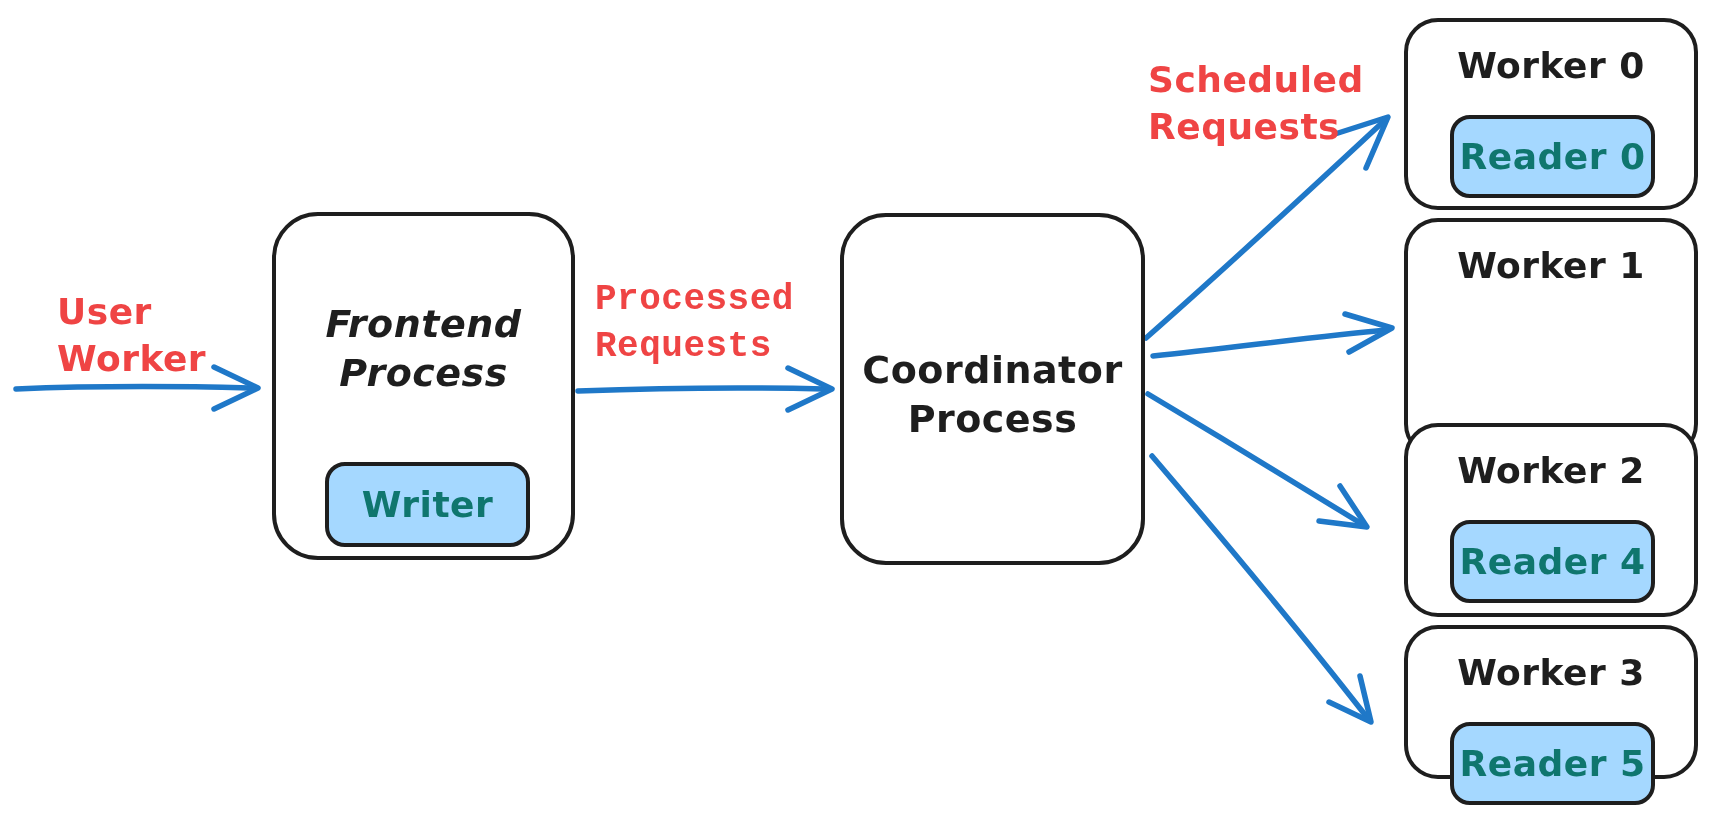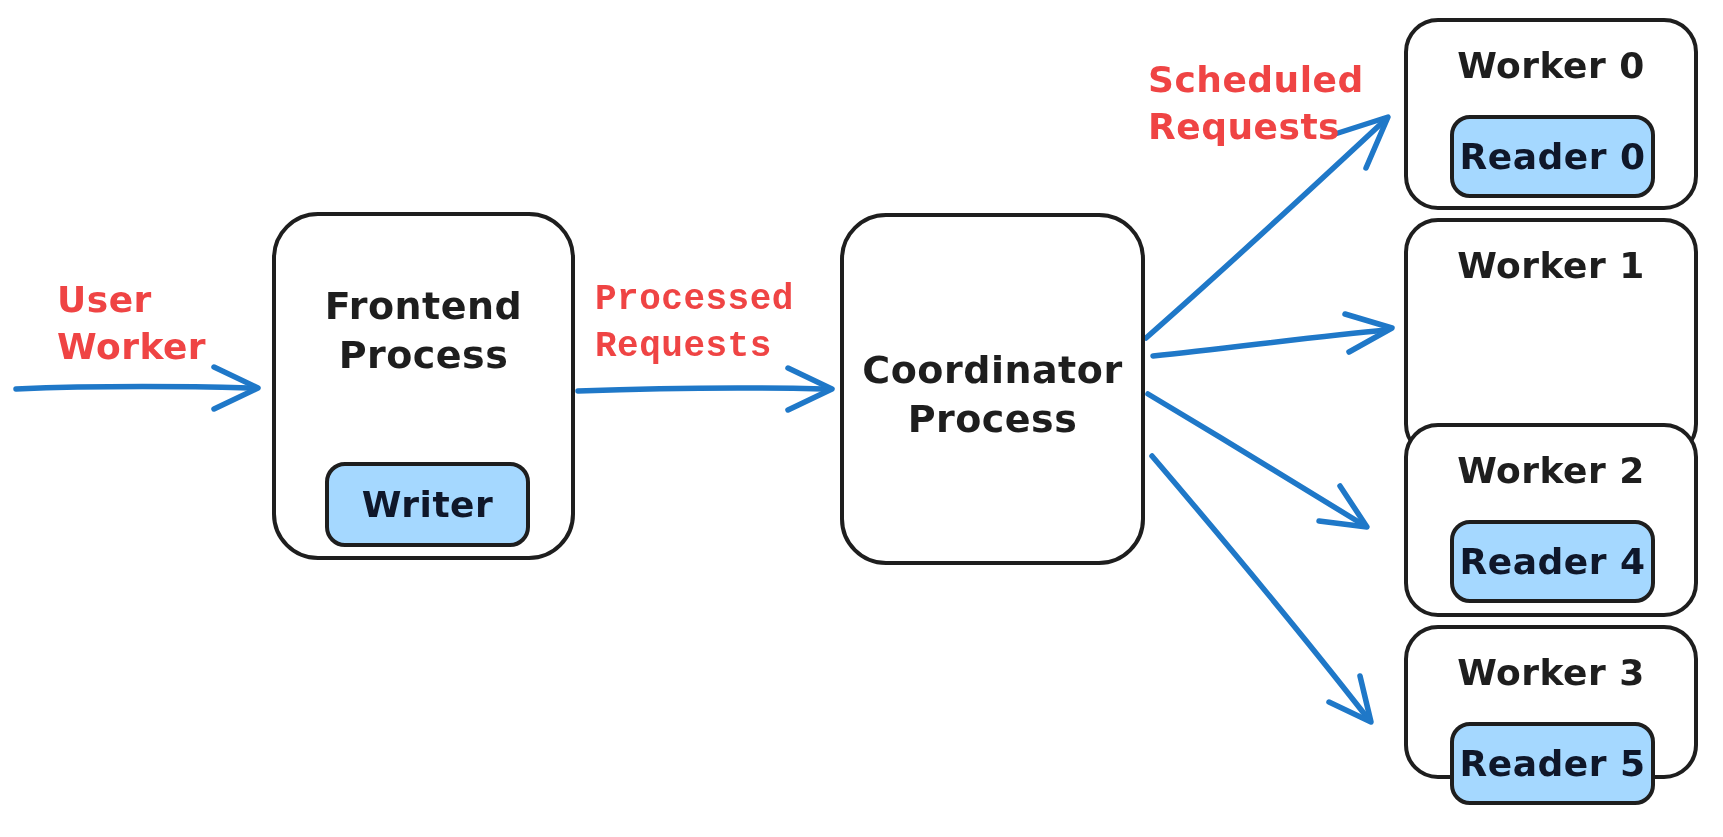--- a/index.html
+++ b/index.html
@@ -45,21 +45,21 @@
   }
   .chip{
     position:absolute;
     box-sizing:border-box;
     background:#a5d8ff;
     border:4px solid #1e1e1e;
     border-radius:20px;
     display:flex;
     align-items:center;
     justify-content:center;
-    color:#0f172a;
+    color:#0f766e;
     font-size:36px;
     font-weight:600;
     letter-spacing:0.5px;
   }
   .worker{
     position:absolute;
     left:1404px;
     width:294px;
     box-sizing:border-box;
     background:#ffffff;
@@ -70,21 +70,21 @@
     position:absolute;top:24px;left:0;right:0;
     text-align:center;
     color:#1e1e1e;
     font-size:36px;
     font-weight:600;
     line-height:40px;
     letter-spacing:0.5px;
   }
   .reader-chip{left:42px;top:93px;width:205px;height:83px;}
   .coord-title{top:129px;}
-  .frontend-title{top:66px;}
+  .frontend-title{top:84px;font-style:italic;}
   .writer-chip{left:49px;top:229px;width:205px;height:85px;margin-top:17px;}
 </style>
 </head>
 <body>
 
 <div class="canvas">
 
   <svg class="arrow-layer" viewBox="0 0 1723 837">
     <g>
       <path d="M 16 389 C 90 386, 170 386, 250 388"></path>
@@ -105,21 +105,21 @@
     <g>
       <path d="M 1148 394 C 1220 437, 1302 487, 1362 524"></path>
       <path d="M 1319 521 L 1367 527 L 1340 486"></path>
     </g>
     <g>
       <path d="M 1152 456 C 1222 538, 1302 634, 1366 716"></path>
       <path d="M 1329 702 L 1371 722 L 1360 676"></path>
     </g>
   </svg>
 
-  <div class="note" style="left:57px;top:276px;">
+  <div class="note" style="left:57px;top:288px;">
     <div>User</div>
     <div>Worker</div>
   </div>
 
   <div class="note" style="left:595px;top:276px;font-family:Liberation Mono, monospace;">
     <div>Processed</div>
     <div>Requests</div>
   </div>
 
   <div class="note" style="left:1148px;top:56px;">

